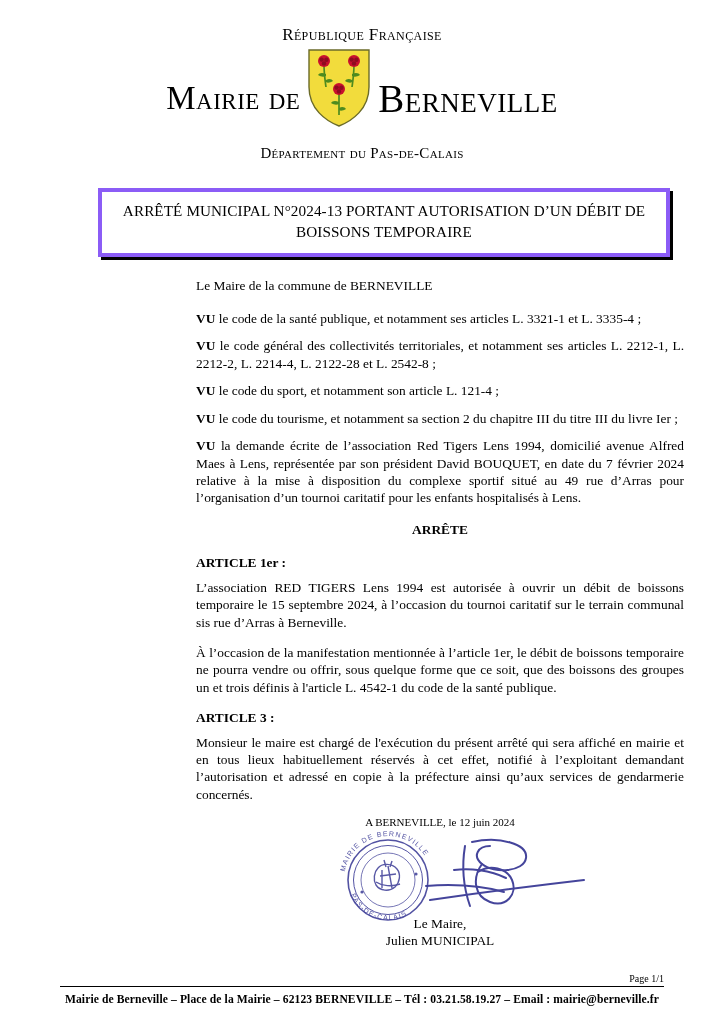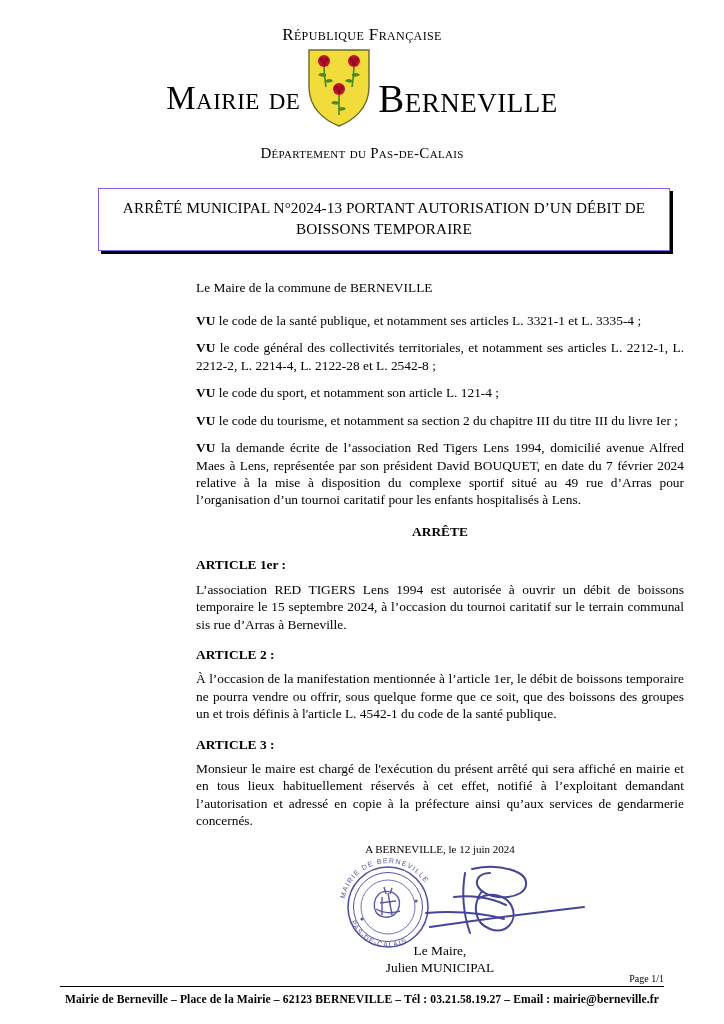--- a/index.html
+++ b/index.html
@@ -67,36 +67,36 @@
     letter-spacing: 0.3px;
     margin-top: 16px;
   }
 
   
   .title-box-wrap {
     margin: 26px 54px 0 54px;
     position: relative;
   }
   .title-box {
-    border: 1px solid #8b5cf6;
+    border: 4px solid #8b5cf6;
     box-shadow: 3px 3px 0 0 #000;
     padding: 9px 14px 10px 14px;
     text-align: center;
     background: #fff;
     margin-left: 44px;
   }
   .title-box .title-text {
     font-size: 15.2px;
     line-height: 1.38;
     letter-spacing: 0.1px;
   }
 
   
   .content {
-    margin: 8px 40px 0 196px;
+    margin: 0 40px 0 196px;
     padding-top: 20px;
     width: 488px;
     box-sizing: border-box;
   }
   .content p {
     margin: 0 0 10px 0;
     font-size: 13.4px;
     line-height: 1.30;
     text-align: justify;
   }
@@ -266,21 +266,20 @@
 
     <p class="vu"><b>VU</b><span> le code du tourisme, et notamment sa section 2 du chapitre III du titre III du livre Ier ;</span></p>
 
     <p class="vu vu-last"><b>VU</b><span> la demande écrite de l’association Red Tigers Lens 1994, domicilié avenue Alfred Maes à Lens, représentée par son président David BOUQUET, en date du 7 février 2024 relative à la mise à disposition du complexe sportif situé au 49 rue d’Arras pour l’organisation d’un tournoi caritatif pour les enfants hospitalisés à Lens.</span></p>
 
     <p class="arrete-head">ARRÊTE</p>
 
     <p class="art-head">ARTICLE 1er :</p>
     <p class="art-body">L’association RED TIGERS Lens 1994 est autorisée à ouvrir un débit de boissons temporaire le 15 septembre 2024, à l’occasion du tournoi caritatif sur le terrain communal sis rue d’Arras à Berneville.</p>
 
-    <p class="art-head">ARTICLE 2 :</p>
     <p class="art-body">À l’occasion de la manifestation mentionnée à l’article 1er, le débit de boissons temporaire ne pourra vendre ou offrir, sous quelque forme que ce soit, que des boissons des groupes un et trois définis à l'article L. 4542-1 du code de la santé publique.</p>
 
     <p class="art-head">ARTICLE 3 :</p>
     <p class="art-body">Monsieur le maire est chargé de l'exécution du présent arrêté qui sera affiché en mairie et en tous lieux habituellement réservés à cet effet, notifié à l’exploitant demandant l’autorisation et adressé en copie à la préfecture ainsi qu’aux services de gendarmerie concernés.</p>
   </div>
 
   <div class="sign-block">
 
     <p class="sign-date">A BERNEVILLE, le 12 juin 2024</p>
 

